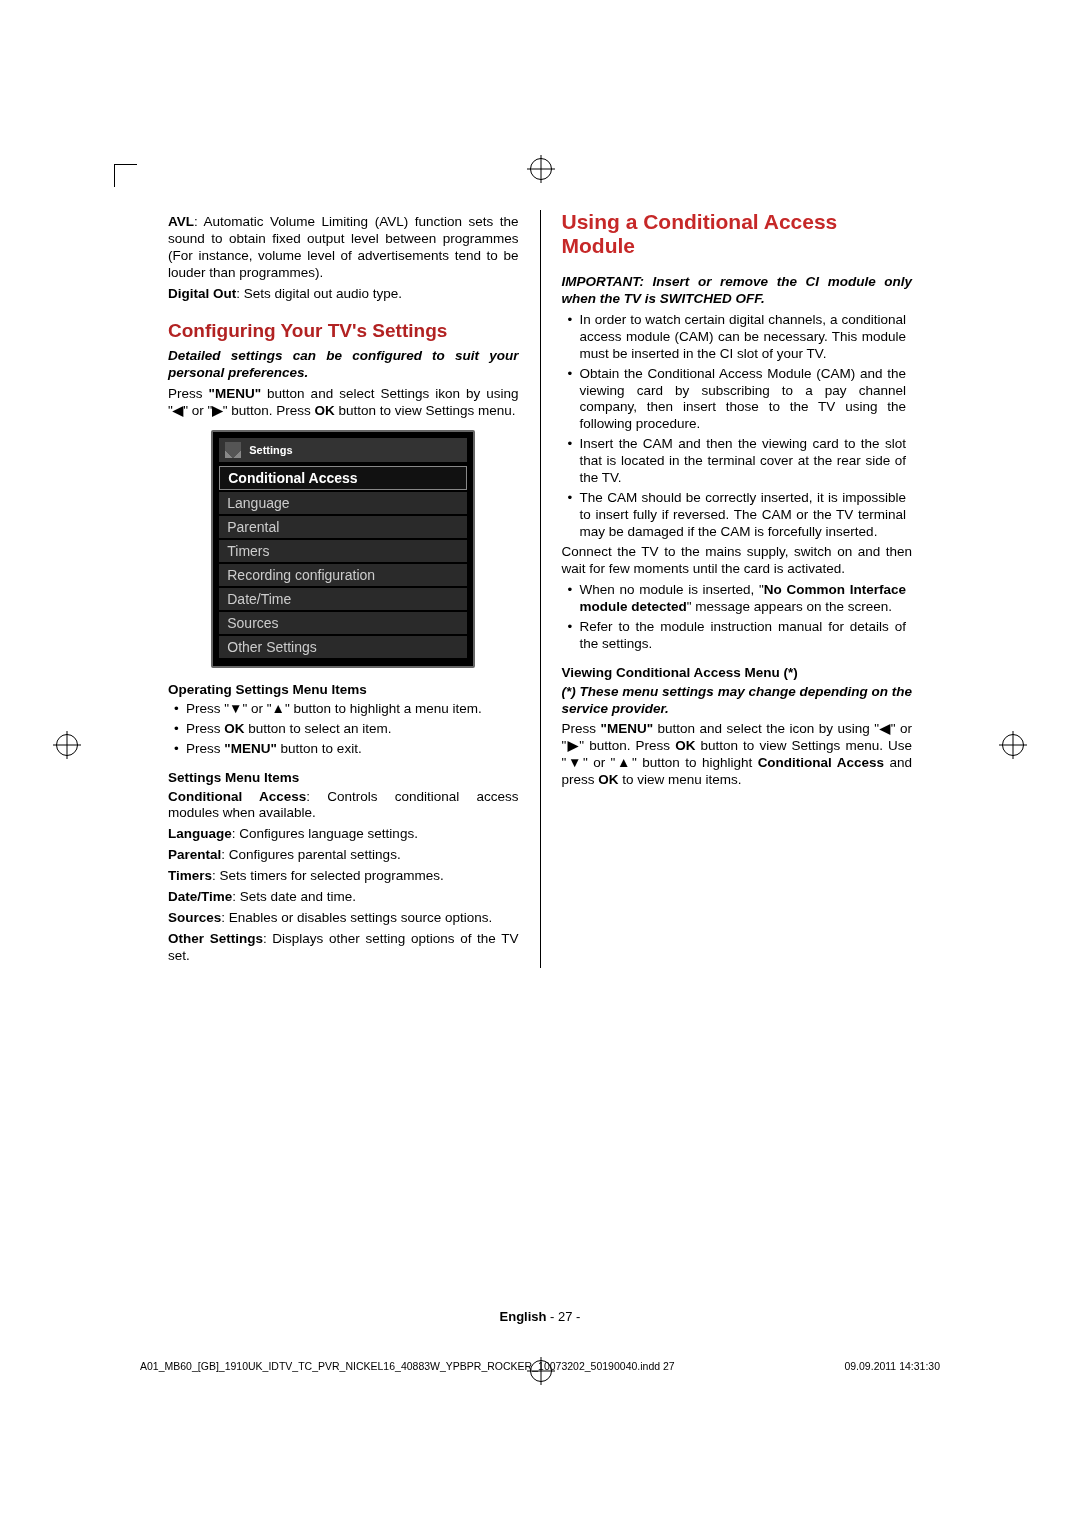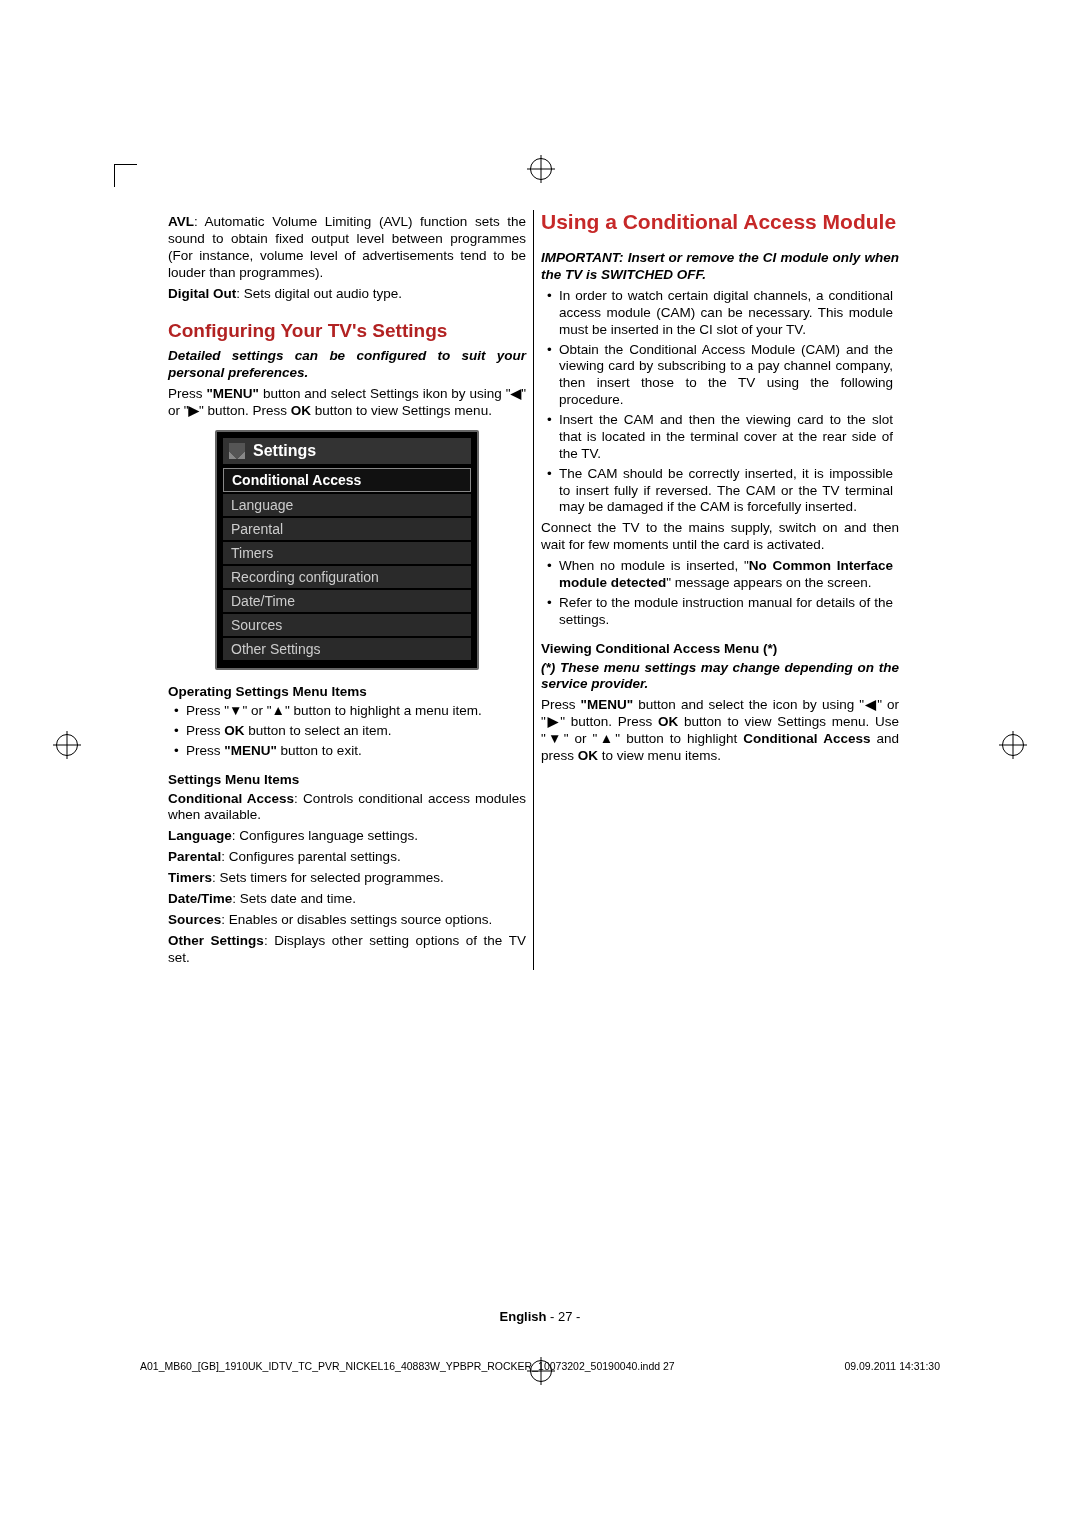--- a/index.html
+++ b/index.html
@@ -14,21 +14,21 @@
     position: relative;
   }
   .page {
     position: absolute;
     left: 168px;
     top: 210px;
     width: 744px;
   }
   .columns {
     display: flex;
-    gap: 6px;
+    gap: 20px;
   }
   .col {
     width: 358px;
   }
   .divider {
     width: 1px;
     background: #000;
     align-self: stretch;
     margin: 0 1px;
   }
@@ -59,21 +59,21 @@
     background: #000;
     border: 2px solid #666;
     border-radius: 2px;
     color: #ddd;
     padding: 6px;
     font-size: 14px;
   }
   .menu-graphic .title-row {
     display: flex; align-items: center;
     background: #333; padding: 4px 6px; margin-bottom: 4px;
-    font-weight: bold; color: #fff; font-size: 16px;
+    font-weight: bold; color: #fff; font-size: 11px;
   }
   .menu-graphic .title-row .icon {
     width: 16px; height: 16px; margin-right: 8px;
     background: linear-gradient(45deg,#888 25%,transparent 25%),linear-gradient(-45deg,#888 25%,transparent 25%);
     background-color: #555;
   }
   .menu-graphic .row {
     background: #2a2a2a; padding: 3px 8px; margin: 2px 0; color: #ccc;
     font-family: Arial, sans-serif; font-size: 14px;
   }

